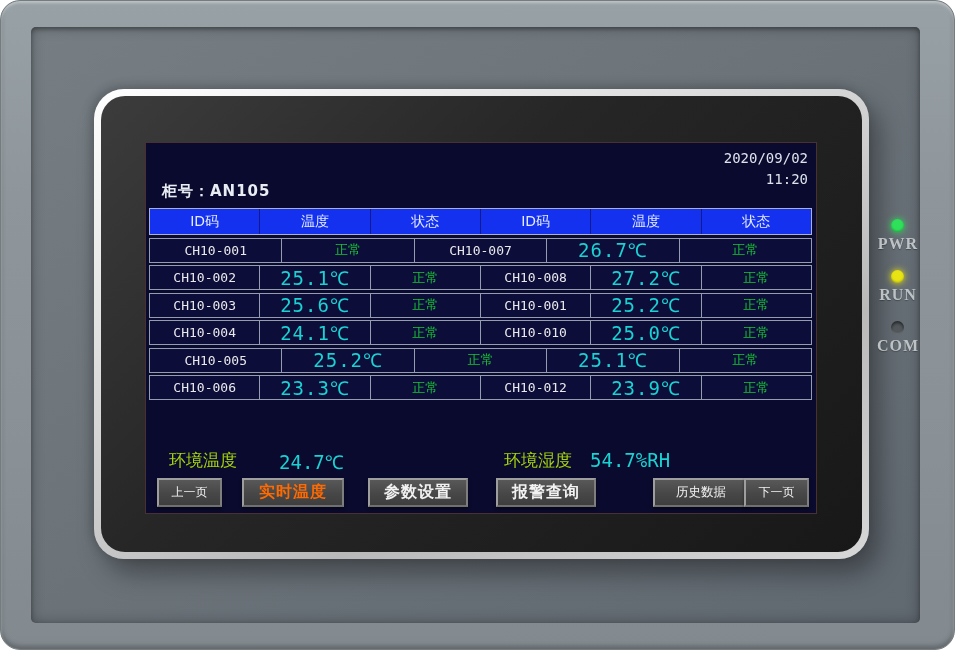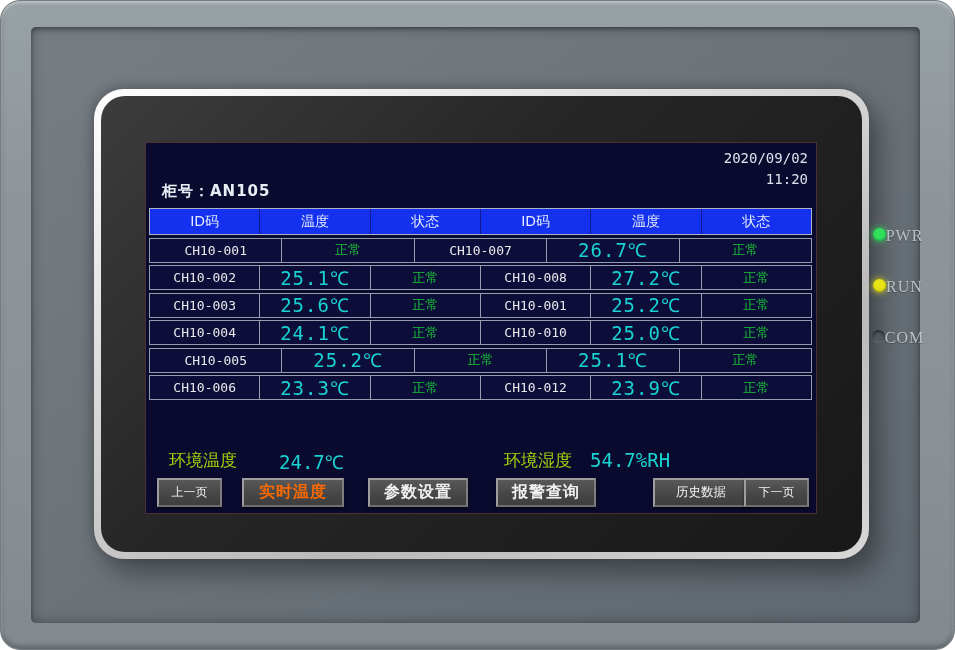--- a/index.html
+++ b/index.html
@@ -67,21 +67,21 @@
   #btn-0{left:11px;width:65px;}
   #btn-1{left:96px;width:102px;}
   #btn-2{left:222px;width:100px;}
   #btn-3{left:350px;width:100px;}
   #btn-4{left:467px;width:96px;font-size:12.5px;margin-left:40px;}
   #btn-5{left:598px;width:65px;}
 
   
   .leds{position:absolute;left:838px;top:190px;width:58px;display:flex;
     flex-direction:column;gap:13px;align-items:center;}
-  .led-item{height:38px;display:flex;flex-direction:row;align-items:center;justify-content:center;}
+  .led-item{height:38px;display:flex;flex-direction:column;align-items:center;justify-content:center;font-weight:bold;}
   .led-dot{width:13px;height:13px;border-radius:50%;margin-bottom:3px;}
   .led-label{font-family:"Liberation Serif","DejaVu Serif",serif;font-size:16px;
     color:#bcc2c5;letter-spacing:1px;text-shadow:0 1px 1px rgba(0,0,0,.3);}
 </style>
 </head>
 <body>
 
 <div class="device">
   <div class="outer-frame">
     <div class="inner-panel">

